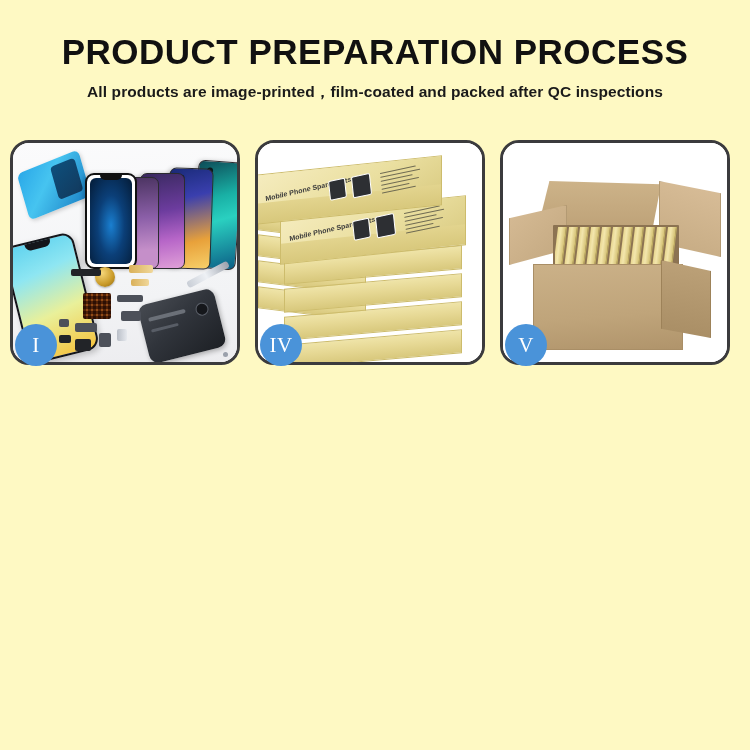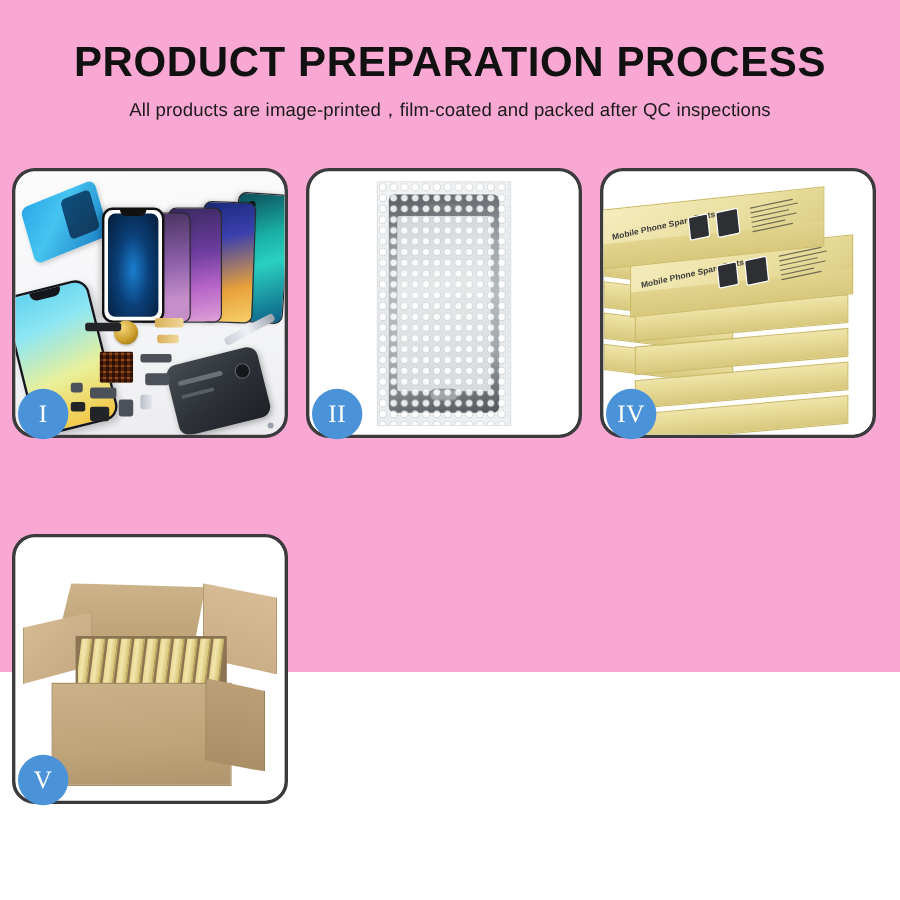--- a/index.html
+++ b/index.html
@@ -2,32 +2,32 @@
 <html><head>
 <meta charset="utf-8">
 <style>
   * { box-sizing: border-box; margin: 0; padding: 0; }
   html, body {
     width: 750px; height: 750px;
     background: #ffffff;
     font-family: "Liberation Sans", sans-serif;
     overflow: hidden;
   }
-  .page { position: relative; width: 750px; height: 560px; background: #f9a8d4; }
+  .page { position: relative; width: 750px; height: 750px; background: #fef9c3; }
 
   
   .header { padding-top: 34px; text-align: center; }
   .title {
     font-family: "Liberation Sans", sans-serif;
     font-size: 35px; font-weight: 700; letter-spacing: 0.5px;
     color: #111; line-height: 1.05; white-space: nowrap;
   }
   .subtitle {
     margin-top: 11px;
-    font-size: 15.5px; font-weight: 400; color: #1a1a1a;
+    font-size: 15.5px; font-weight: 700; color: #1a1a1a;
     letter-spacing: 0.1px; white-space: nowrap;
   }
 
   
   .grid {
     position: absolute; left: 10px; top: 140px;
     width: 730px;
     display: grid;
     grid-template-columns: repeat(3, 230px);
     grid-template-rows: repeat(2, 225px);
@@ -404,33 +404,20 @@
 
         <div class="screwdriver"></div>
         <div class="screws">
           <i style="left:0; top:0;"></i>
             <i style="left:9px; top:6px;"></i>
         </div>
       </div>
       <div class="badge">I</div>
     </div>
 
-    <div class="panel">
-      <div class="panel-clip p2">
-        <div class="bw-outer">
-          <div class="bw-screen">
-            <span class="bw-cam"></span>
-            <div class="bw-inner"></div>
-            <span class="bw-home"></span>
-          </div>
-          <div class="bw-texture"></div>
-        </div>
-      </div>
-      <div class="badge">II</div>
-    </div>
 
 
     <div class="panel">
       <div class="panel-clip p4">
         <div class="stackwrap">
 
           <div class="ybox" style="left:4px; top:66px; width:108px; height:22px; transform:skewY(7deg);"></div>
           <div class="ybox" style="left:4px; top:92px; width:108px; height:22px; transform:skewY(7deg);"></div>
           <div class="ybox" style="left:4px; top:118px; width:108px; height:22px; transform:skewY(7deg);"></div>
           <div class="ybox" style="left:4px; top:144px; width:108px; height:22px; transform:skewY(7deg);"></div>

